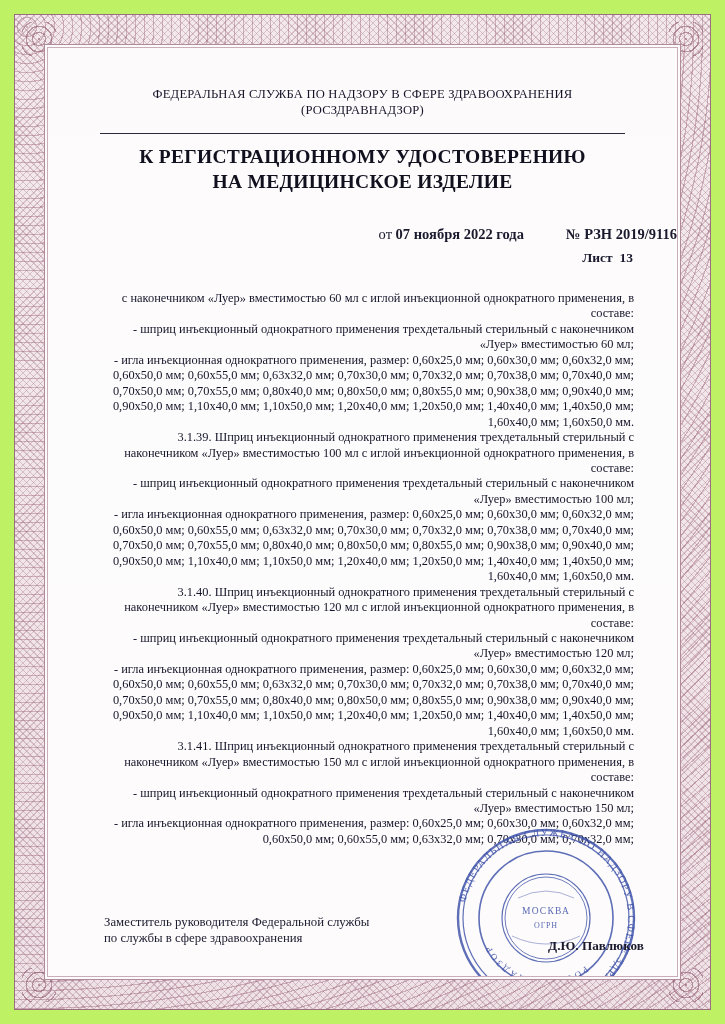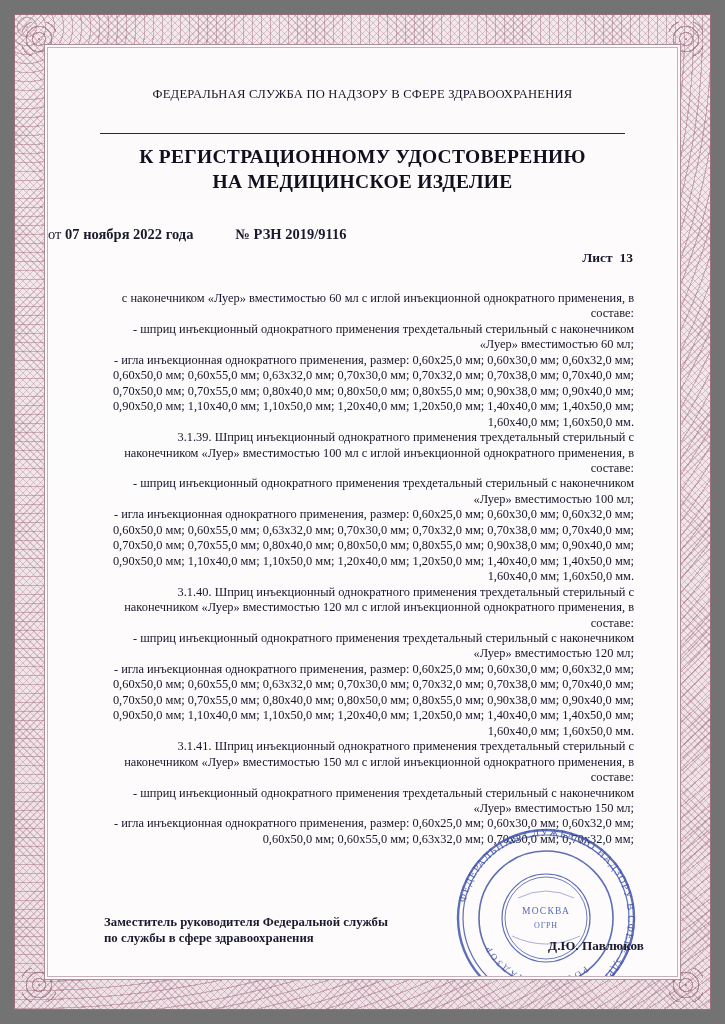--- a/index.html
+++ b/index.html
@@ -14,21 +14,21 @@
     color: #1a1a2e;
     position: relative;
     overflow: hidden;
   }
 
   .page {
     position: absolute;
     left: 0; top: 0;
     width: 725px;
     height: 1024px;
-    background: #737373;
+    background: #bef264;
   }
 
   
   .border-outer {
     position: absolute;
     left: 14px; top: 14px;
     width: 697px;
     height: 996px;
     box-sizing: border-box;
     border: 1px solid #9b6f80;
@@ -115,21 +115,21 @@
     font-weight: bold;
     font-size: 19.5px;
     line-height: 25px;
     letter-spacing: 0.3px;
     color: #10101e;
   }
   .docline {
     position: absolute;
     left: 0; right: 0;
     top: 178px;
-    text-align: left;
+    text-align: right;
     font-size: 14.5px;
     font-weight: bold;
   }
   .docline .date {
     font-weight: bold;
     display: inline-block;
     margin-right: 42px;
   }
   .docline .date .label { font-weight: normal; }
   .sheet {
@@ -155,21 +155,21 @@
   }
 
   
   .sign-block {
     position: absolute;
     left: 56px;
     top: 866px;
     width: 540px;
   }
   .sign-title {
-    font-weight: bold;
+    font-weight: normal;
     font-size: 12.8px;
     line-height: 16px;
   }
   .sign-name {
     position: absolute;
     right: 0;
     top: 24px;
     font-weight: bold;
     font-size: 13.2px;
   }
@@ -194,20 +194,21 @@
   <div class="border-corner bc-tl"></div>
   <div class="border-corner bc-tr"></div>
   <div class="border-corner bc-bl"></div>
   <div class="border-corner bc-br"></div>
   <div class="border-inner-mask"></div>
 
   <div class="paper">
 
     <div class="header">
       <div class="org-line">ФЕДЕРАЛЬНАЯ СЛУЖБА ПО НАДЗОРУ В СФЕРЕ ЗДРАВООХРАНЕНИЯ</div>
+      <div class="org-line">(РОСЗДРАВНАДЗОР)</div>
     </div>
 
     <div class="hr-rule"></div>
 
     <div class="title">
       <div>К РЕГИСТРАЦИОННОМУ УДОСТОВЕРЕНИЮ</div>
       <div>НА МЕДИЦИНСКОЕ ИЗДЕЛИЕ</div>
     </div>
 
     <div class="docline">

